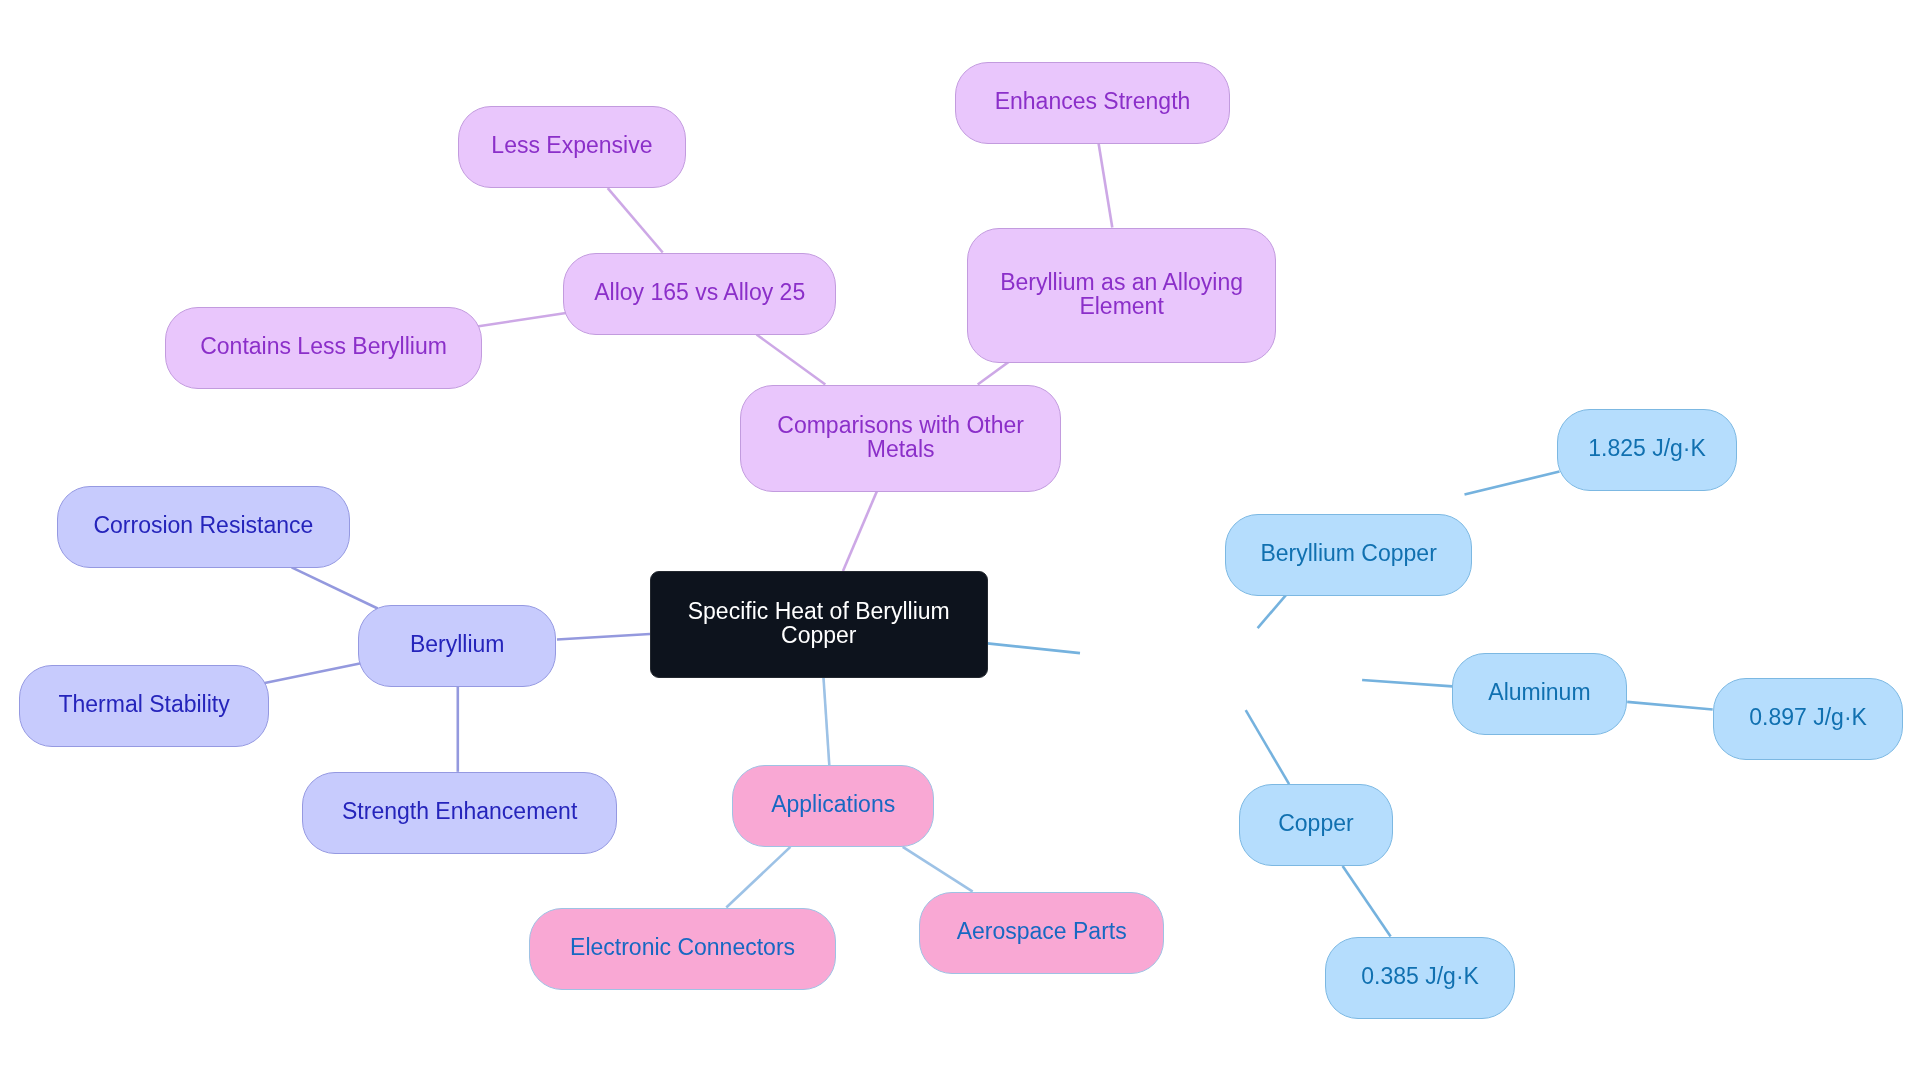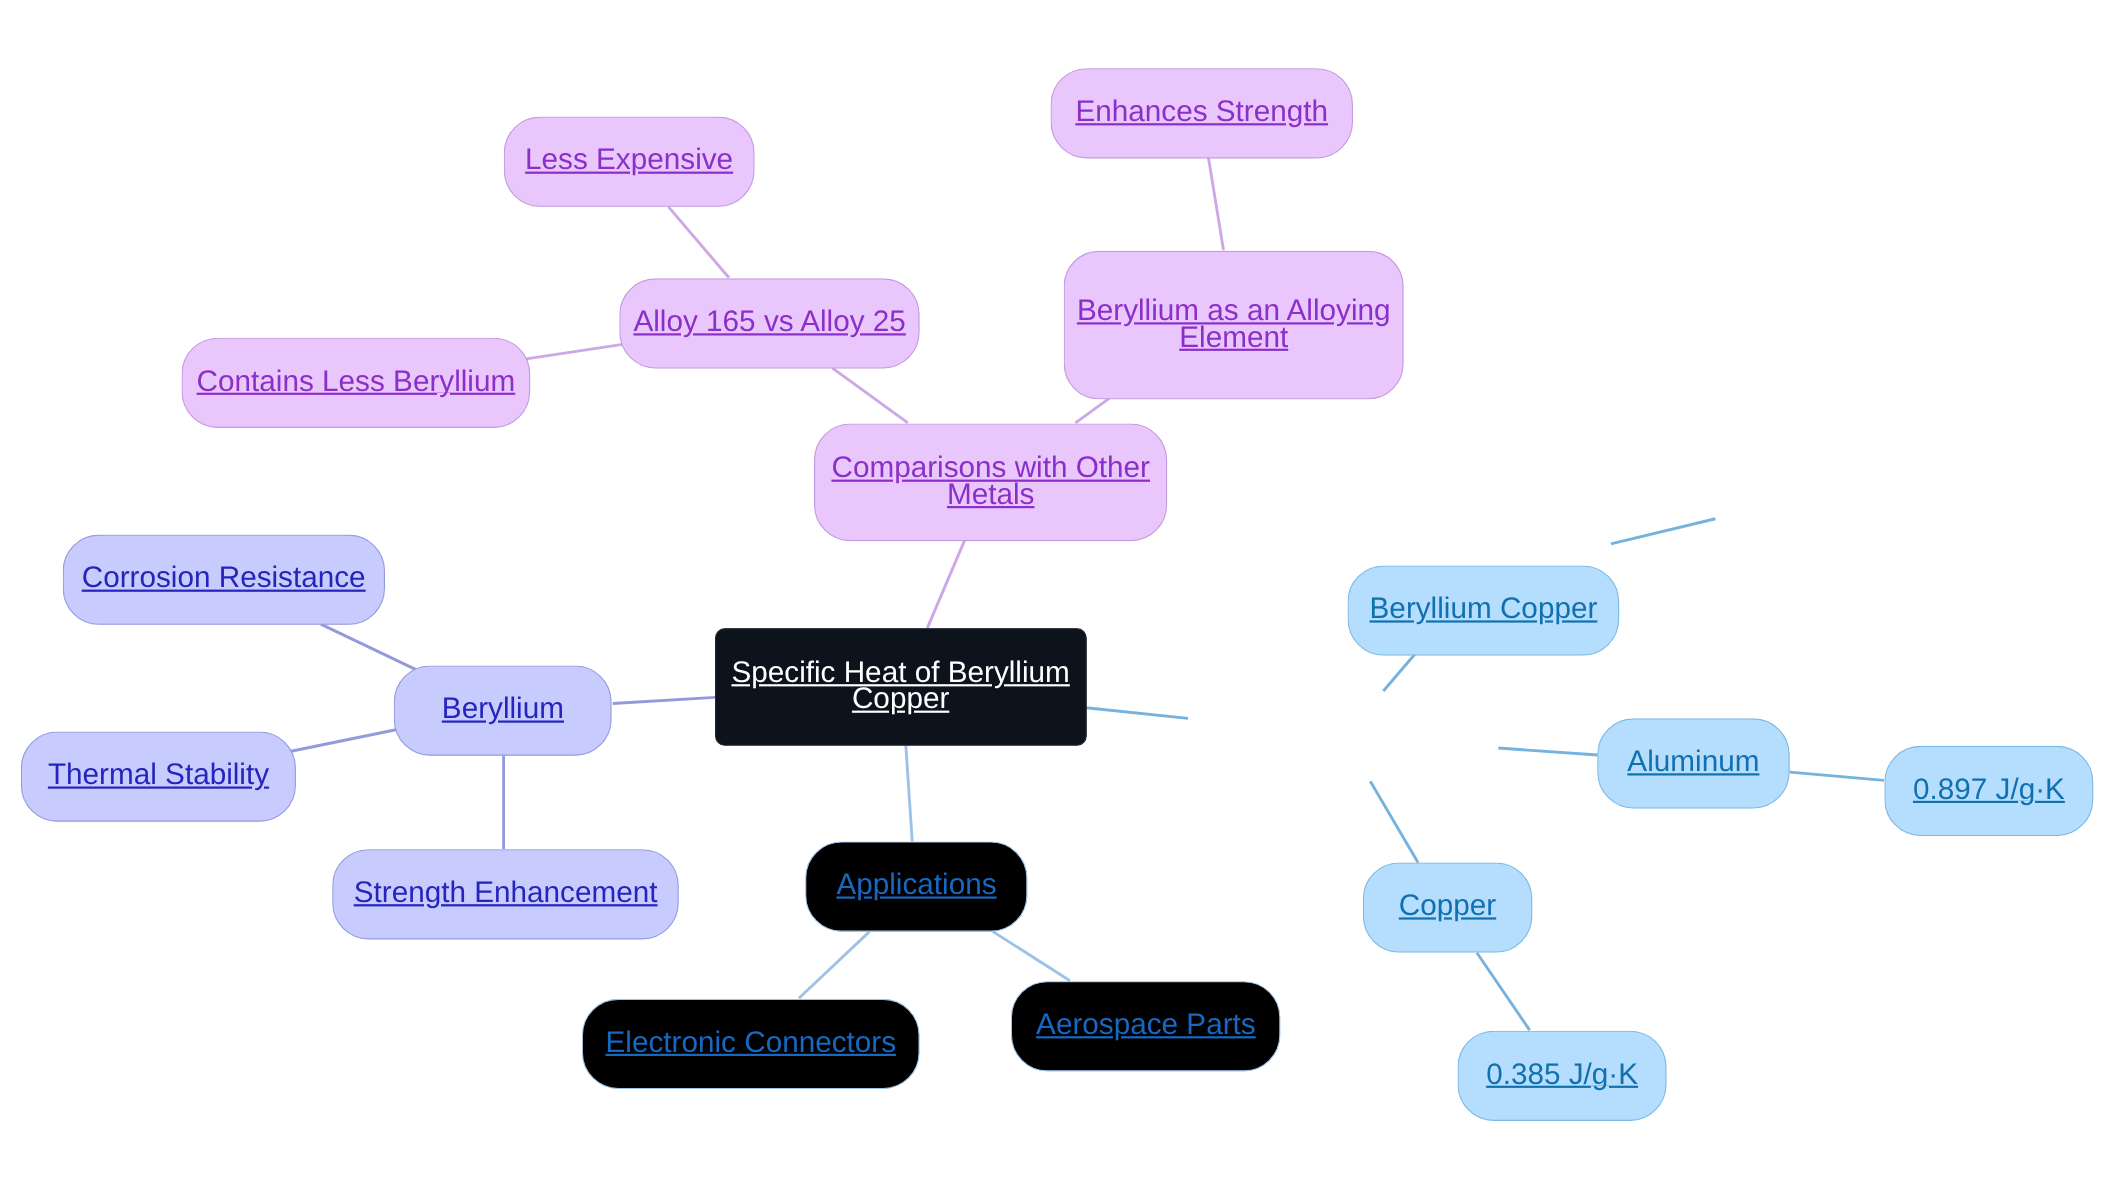--- a/index.html
+++ b/index.html
@@ -4,26 +4,26 @@
 <title>Specific Heat of Beryllium Copper</title>
 <style>
   html,body{margin:0;padding:0;}
   body{width:1920px;height:1083px;background:#ffffff;overflow:hidden;
        font-family:"Liberation Sans",sans-serif;}
   #canvas{position:relative;width:1920px;height:1083px;}
   #edges{position:absolute;left:0;top:0;width:1920px;height:1083px;pointer-events:none;}
   .node{position:absolute;box-sizing:border-box;display:flex;align-items:center;
         justify-content:center;text-align:center;border-radius:33px;border-style:solid;
         border-width:1.5px;will-change:transform;}
-  .node .lbl{display:block;font-size:27px;line-height:24px;font-weight:400;
-             letter-spacing:0px;white-space:pre;position:relative;top:-1.6px;text-decoration:underline;}
+  .node .lbl{display:block;font-size:23px;line-height:24px;font-weight:400;
+             letter-spacing:0px;white-space:pre;position:relative;top:-1.6px;}
   .n-root{background:#0d131d;border-color:#23282f;color:#ffffff;border-radius:9px;border-width:1px;}
   .n-purple{background:#e9c6fc;border-color:#c29bde;color:#8b2fc9;}
   .n-blue{background:#b5ddfd;border-color:#7cb8e2;color:#1070b0;}
-  .n-lblue{background:#000000;border-color:#9ec2e4;color:#1768c2;}
+  .n-lblue{background:#f9a8d4;border-color:#9ec2e4;color:#1768c2;}
   .n-peri{background:#c7cbfd;border-color:#9599e1;color:#2524bb;}
 </style>
 </head>
 <body>
 
 <div id="canvas">
 <svg id="edges" width="1920" height="1083" viewBox="0 0 1920 1083">
   <line class="edge" x1="843" y1="571" x2="877" y2="491" stroke="#cda8e6" stroke-width="2.6" stroke-linecap="butt"></line>
   <line class="edge" x1="650" y1="634" x2="557" y2="639.5" stroke="#9499de" stroke-width="2.6" stroke-linecap="butt"></line>
   <line class="edge" x1="823.5" y1="678" x2="829.3" y2="765" stroke="#9dc2e6" stroke-width="2.6" stroke-linecap="butt"></line>
@@ -62,20 +62,23 @@
     </div>
 <div class="node n-purple" style="left:967.2px;top:227.5px;width:309.2px;height:135px;border-radius:32px;">
       <span class="lbl">Beryllium as an Alloying<br>Element</span>
     </div>
 <div class="node n-purple" style="left:954.8px;top:61.5px;width:275.0px;height:82.0px;">
       <span class="lbl">Enhances Strength</span>
     </div>
 <div class="node n-blue" style="left:1225.3px;top:481.4px;width:247.2px;height:82.0px;margin-top:33px;">
       <span class="lbl">Beryllium Copper</span>
     </div>
+<div class="node n-blue" style="left:1557.1px;top:409.2px;width:180.1px;height:82.0px;">
+      <span class="lbl">1.825 J/g·K</span>
+    </div>
 <div class="node n-blue" style="left:1452.3px;top:653.2px;width:174.9px;height:82.0px;">
       <span class="lbl">Aluminum</span>
     </div>
 <div class="node n-blue" style="left:1712.6px;top:677.9px;width:190.2px;height:82.0px;">
       <span class="lbl">0.897 J/g·K</span>
     </div>
 <div class="node n-blue" style="left:1238.9px;top:784.1px;width:153.9px;height:82.0px;">
       <span class="lbl">Copper</span>
     </div>
 <div class="node n-blue" style="left:1324.9px;top:936.5px;width:190.2px;height:82.0px;">

